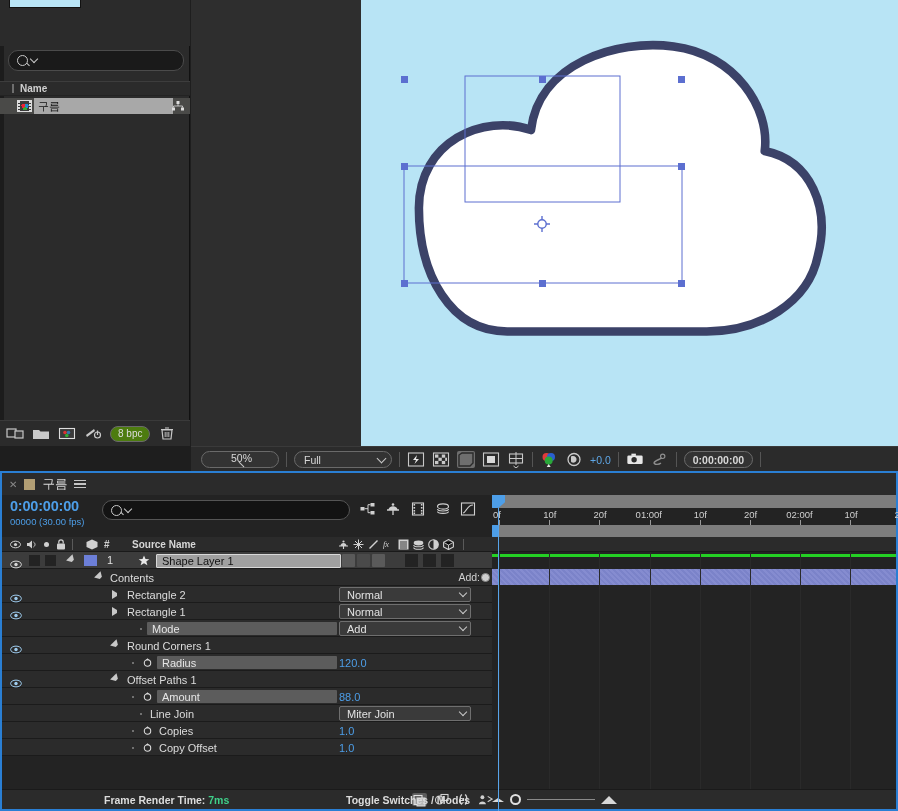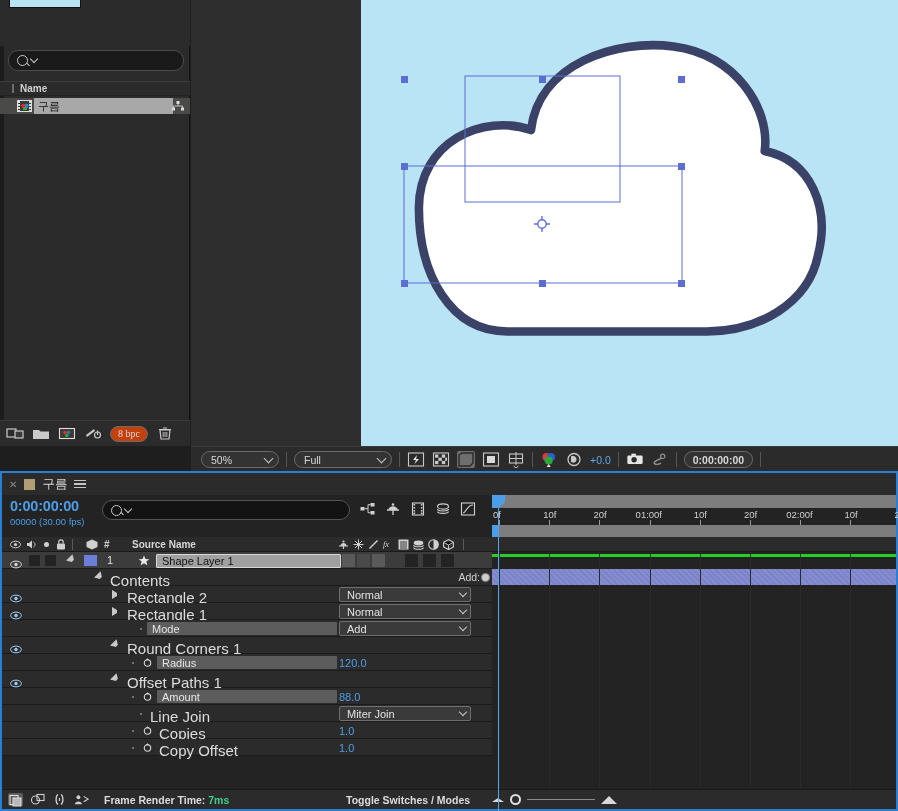--- a/index.html
+++ b/index.html
@@ -66,21 +66,21 @@
   #proj-shy { position:absolute; right:6px; top:3px; width:12px; height:10px; }
 
   #proj-toolbar {
     position: absolute; left: 0; bottom: 0; width: 190px; height: 26px;
     background: #2b2b2b; display: flex; align-items: center; gap: 8px; padding-left: 6px;
     border-top: 1px solid #3a3a3a;
   }
   .tb-ic { width: 18px; height: 15px; position: relative; flex:0 0 auto; }
   #bpc-btn {
     height: 16px; padding: 0 7px; border: 1px solid #6a6a6a; border-radius: 8px;
-    display: flex; align-items: center; font-size: 10px; color: #dcdcdc; background:#c2410c;font-family:Liberation Serif, serif;
+    display: flex; align-items: center; font-size: 10px; color: #dcdcdc; background:#4d7c0f;
   }
 
   
   #comp-panel { position: absolute; left: 191px; top: 0; width: 707px; height: 446px; background: #2e2e2e; }
   #comp-canvas { position: absolute; left: 170px; top: 0; width: 537px; height: 446px; background: #b8e4f5; }
   #comp-svg { position:absolute; left:0; top:0; }
 
   
   #comp-toolbar {
     position: absolute; left: 191px; top: 446px; width: 707px; height: 26px;
@@ -148,21 +148,21 @@
 
   
   #rows { position:absolute; left:0; top:79px; width:490px; height:238px; }
   .row { position:relative; height:17px; border-bottom:1px solid #1b1b1b; background:#2b2b2b; }
   .row.layer { background:#3c3c3c; }
   .eye-cell { position:absolute; left:8px; top:3px; width:12px; height:11px; }
   .eye { width:12px; height:9px; }
   .twirl { position:absolute; width:9px; height:9px; }
   .twirl.open { border-left:5px solid #c8c8c8; border-top:3.5px solid transparent; border-bottom:3.5px solid transparent; transform: rotate(45deg); }
   .twirl.closed { border-left:5px solid #c8c8c8; border-top:3.5px solid transparent; border-bottom:3.5px solid transparent; }
-  .rname { position:absolute; font-size:15px; color:#dcdcdc; white-space:nowrap; }
+  .rname { position:absolute; font-size:11px; color:#dcdcdc; white-space:nowrap; }
   .valfield {
     position:absolute; height:13px; background:#5c5c5c; border-radius:1px;
     display:flex; align-items:center; padding-left:5px;
   }
   .valfield span { font-size:11px; color:#e6e6e6; }
   .numval { position:absolute; font-size:11px; color:#4d9ee8; }
   .ddown {
     position:absolute; height:15px; border:1px solid #6f6f6f; border-radius:2px; background:#3a3a3a;
     display:flex; align-items:center; justify-content:space-between; padding:0 4px 0 7px;
   }
@@ -175,21 +175,21 @@
   #lb-layer { position:absolute; left:0; top:17px; width:404px; height:16px;
     background: repeating-linear-gradient(45deg, #7b83c9 0 2px, #858cd0 2px 4px); }
   .gridline { position:absolute; top:0; width:1px; height:238px; background:#2a2a2a; }
 
   #add-label { position:absolute; right:12px; top:2px; font-size:10.5px; color:#d0d0d0; }
   #add-dot { position:absolute; right:2px; top:4px; width:9px; height:9px; border-radius:50%; background:#cfcfcf; border:1px solid #888;}
 
   
   #status {
     position:absolute; left:0; bottom:0; width:894px; height:20px; background:#2b2b2b;
-    border-top:1px solid #1a1a1a; display:flex; align-items:center;
+    border-top:1px solid #1a1a1a; display:flex; align-items:center;justify-content:center;
   }
   #status-icons { display:flex; gap:7px; padding-left:6px; align-items:center; }
   .sbi { width:15px; height:13px; position:relative; }
   .sbi.active { background:#5c5c5c; border-radius:2px; }
   #frt { position:absolute; left:102px; font-size:10.5px; color:#dcdcdc; font-weight:bold;}
   #frt b { color:#3fd08a; }
   #toggle-sw { position:absolute; left:344px; font-size:10.5px; color:#dcdcdc; font-weight:bold; }
   #zoom-slider { position:absolute; left:490px; display:flex; align-items:center; gap:6px; }
   #zs-line { width:68px; height:1.5px; background:#8a8a8a; }
   #zs-knob { width:11px; height:11px; border:2px solid #e0e0e0; border-radius:50%; }
@@ -297,21 +297,21 @@
 
         <g stroke="#5c6fd0" stroke-width="1.4" fill="none">
           <circle cx="181" cy="224" r="4.2"></circle>
           <path d="M181 216 V220 M181 228 V232 M173 224 H177 M185 224 H189"></path>
         </g>
       </svg>
     </div>
   </div>
 
   <div id="comp-toolbar">
-    <div class="sel-box" style="width:78px;">
+    <div class="sel-box" style="width:78px;flex-direction:column;">
       <span>50%</span>
       <span class="chev-dn"></span>
     </div>
     <span class="vsep"></span>
     <div class="sel-box" style="width:98px;">
       <span>Full</span>
       <span class="chev-dn"></span>
     </div>
     <span class="vsep"></span>
 

